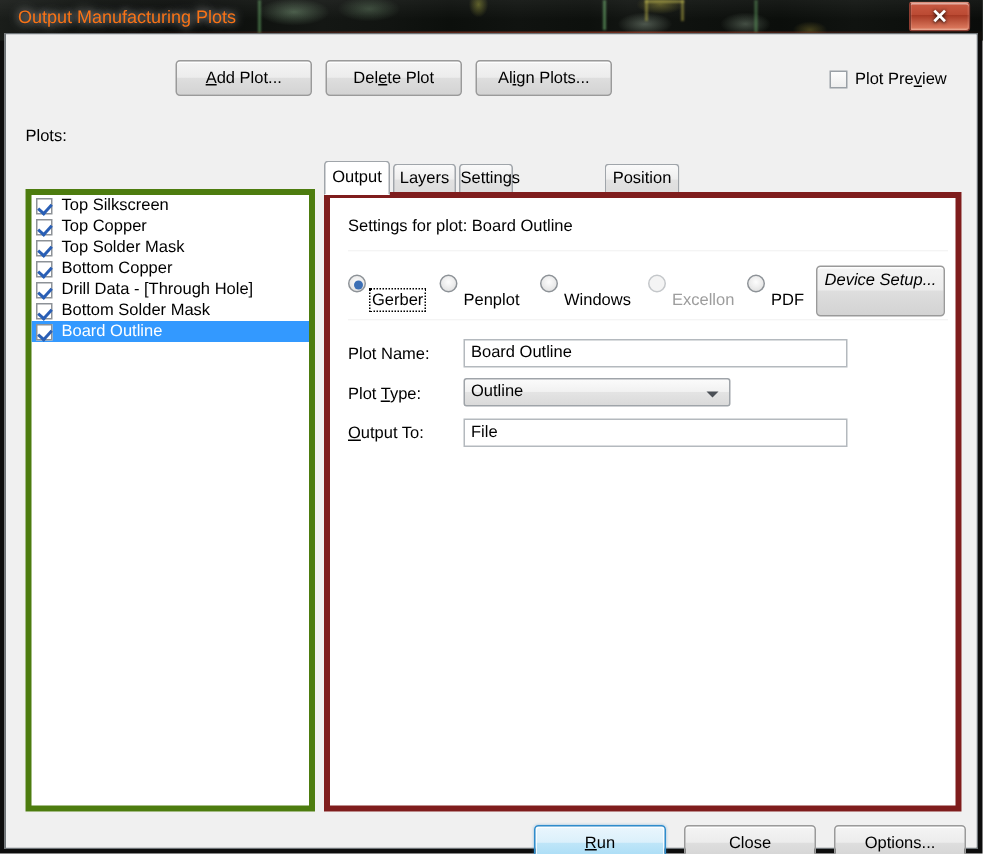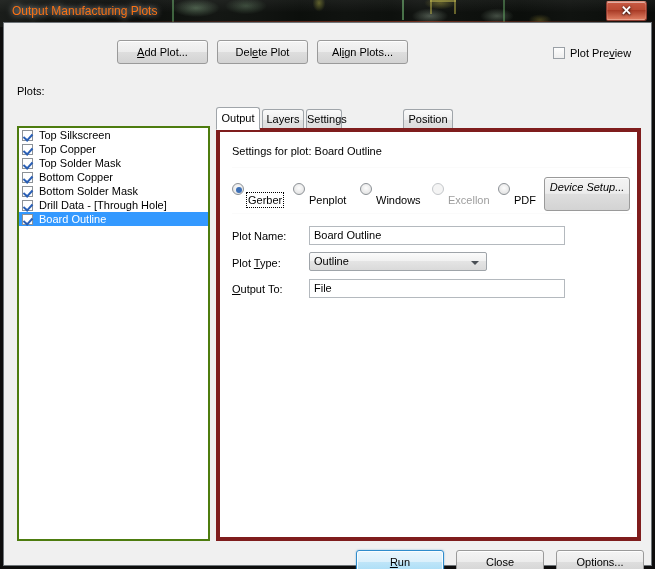--- a/index.html
+++ b/index.html
@@ -150,21 +150,21 @@
     font-size: 11px;
     white-space: nowrap;
   }
 
   
   #plots-listbox {
     position: absolute;
     left: 13px; top: 103px;
     width: 193px; height: 415px;
     background: #fff;
-    border: 2px solid #4d7c0f;
+    border: 4px solid #4d7c0f;
     overflow: hidden;
   }
   .list-row {
     position: relative;
     height: 14px;
     line-height: 14px;
     padding-left: 20px;
     font-size: 11px;
     white-space: nowrap;
     cursor: default;
@@ -335,22 +335,22 @@
       </div>
 
       <div class="lbl" style="left:13px;top:62px;">Plots:</div>
 
       <div id="plots-listbox">
         <div id="plots-rows">
             <div class="list-row"><span class="cb"></span><span>Top Silkscreen</span></div>
             <div class="list-row"><span class="cb"></span><span>Top Copper</span></div>
             <div class="list-row"><span class="cb"></span><span>Top Solder Mask</span></div>
             <div class="list-row"><span class="cb"></span><span>Bottom Copper</span></div>
+            <div class="list-row"><span class="cb"></span><span>Drill Data - [Through Hole]</span></div>
             <div class="list-row"><span class="cb"></span><span>Bottom Solder Mask</span></div>
-            <div class="list-row"><span class="cb"></span><span>Drill Data - [Through Hole]</span></div>
             <div class="list-row selected"><span class="cb"></span><span>Board Outline</span></div>
           </div>
       </div>
 
       <div id="tabctl">
         <div id="tabstrip">
             <div class="tab active" style="left: 0px; width: 44px; padding: 0px;">
               <span style="display: block; text-align: center;">Output</span>
             </div>
             <div class="tab" style="left: 46px; width: 42px; padding: 0px;">

